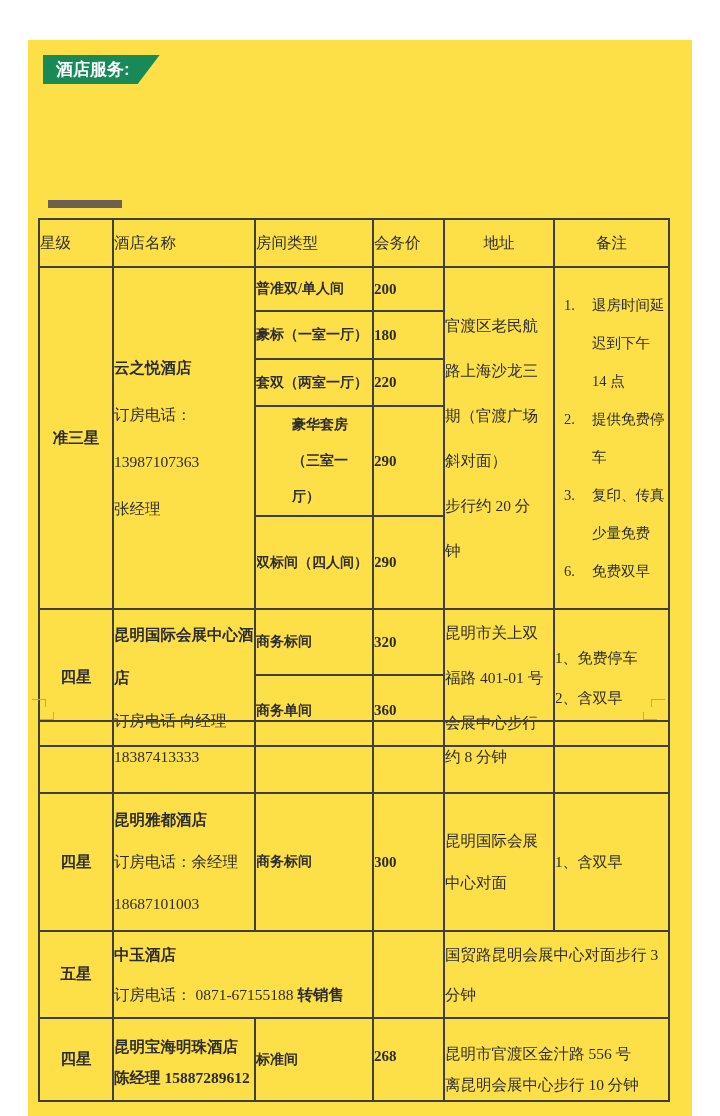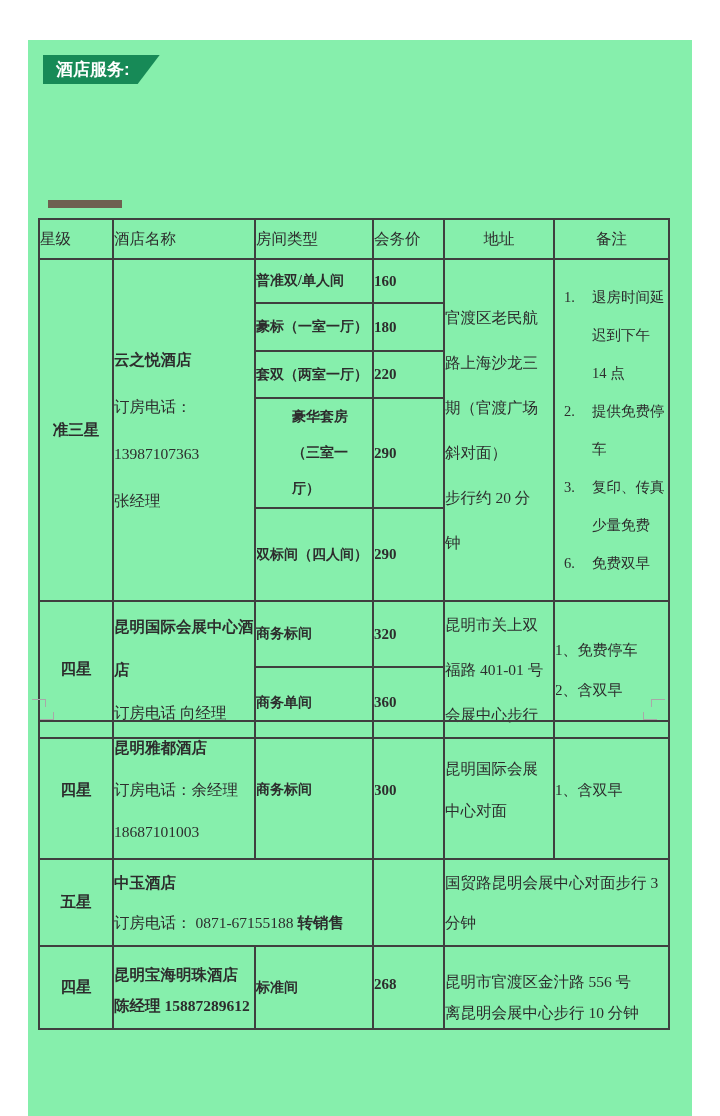--- a/index.html
+++ b/index.html
@@ -2,21 +2,21 @@
 <html style="--accent-green: #178a57; --intro-text: #85786a; --divider-brown: #6e6050;"><head>
 <meta charset="utf-8">
 <style>
   html,body { margin:0; padding:0; }
   body {
     width:720px; height:1116px; background:#ffffff; position:relative;
     font-family:"Liberation Sans", sans-serif; overflow:hidden;
   }
   .content {
     position:absolute; left:28px; top:40px; width:664px; height:1076px;
-    background:#86efac;
+    background:#fde047;
   }
   .badge {
     position:absolute; left:15px; top:15px; height:29px;
     background:var(--accent-green, #178a57);
     color:#ffffff; font-weight:bold; font-size:17px; line-height:29px;
     padding:0 30px 0 13px;
     clip-path:polygon(0 0, 100% 0, calc(100% - 22px) 100%, 0 100%);
   }
   .intro {
     position:absolute; left:20px; top:60px; width:630px; margin:0;
@@ -85,38 +85,38 @@
   <table class="t t1">
     <colgroup>
       <col style="width:74px">
         <col style="width:142px">
         <col style="width:118px">
       <col style="width:71px">
         <col style="width:110px">
         <col style="width:115px">
     </colgroup>
     <tbody>
-        <tr style="height:40px">
+        <tr style="height:48px">
       <td class="th pl13">星级</td>
       <td class="th">酒店名称</td>
       <td class="th pl8">房间类型</td>
       <td class="th pl8">会务价</td>
       <td class="th ctr">地址</td>
       <td class="th ctr">备注</td>
     </tr>
     <tr style="height:44px">
       <td rowspan="5" class="star">准三星</td>
       <td rowspan="5" class="hotelcell">
         <div class="hl bold">云之悦酒店</div>
         <div class="hl">订房电话：</div>
         <div class="hl">13987107363</div>
         <div class="hl">张经理</div>
       </td>
       <td class="room">普准双/单人间</td>
-      <td class="price">160</td>
+      <td class="price">200</td>
       <td rowspan="5" class="vbot pb4 addr1 lines">官渡区老民航
 路上海沙龙三
 期（官渡广场
 斜对面）
 步行约 20 分
 钟</td>
       <td rowspan="5" class="notecell">
         <div class="ni">
           <span class="nn">1.</span>
           <span class="nt">退房时间延迟到下午 14 点</span>
@@ -180,20 +180,30 @@
   <table class="t t2">
     <colgroup>
       <col style="width:74px">
         <col style="width:142px">
         <col style="width:118px">
       <col style="width:71px">
         <col style="width:110px">
         <col style="width:115px">
     </colgroup>
     <tbody>
+        <tr style="height:72px">
+      <td></td>
+      <td class="hotelcell vtop pt10">
+        <div>18387413333</div>
+      </td>
+      <td></td>
+      <td></td>
+      <td class="vtop pt8 addr3">约 8 分钟</td>
+      <td></td>
+    </tr>
     <tr style="height:138px">
       <td class="star vtop pt16">四星</td>
       <td class="hotelcell vtop pt8">
         <div class="hl3 bold">昆明雅都酒店</div>
         <div class="hl3">订房电话：余经理</div>
         <div class="hl3">18687101003</div>
       </td>
       <td class="room vtop pt12">商务标间</td>
       <td class="price vtop pt12">300</td>
       <td class="vtop pt8 addr3 lines">昆明国际会展

